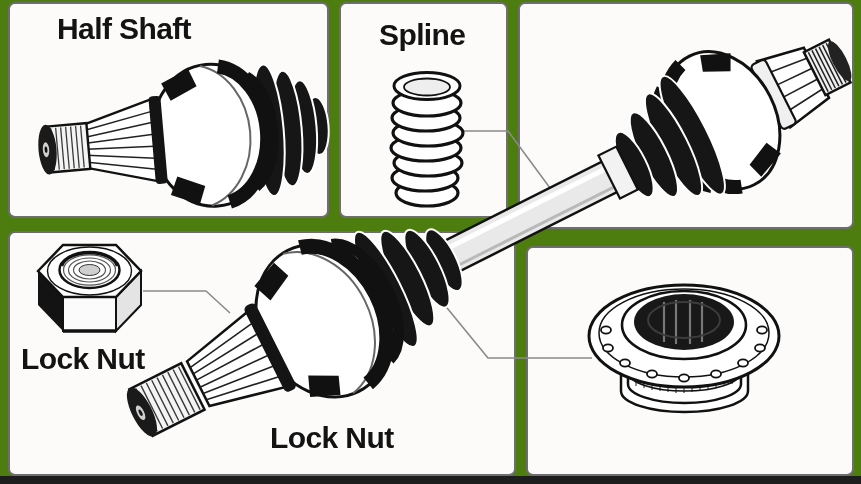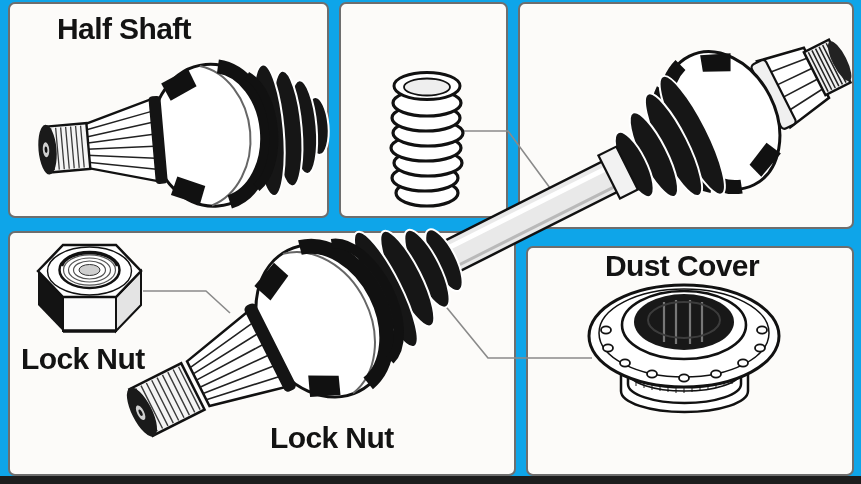--- a/index.html
+++ b/index.html
@@ -1,19 +1,19 @@
 <!DOCTYPE html>
 <html><head>
 <meta charset="utf-8">
 <style>
   html,body{margin:0;padding:0;}
   body{font-family:"Liberation Sans", sans-serif;}
   .stage{
     position:relative;width:861px;height:484px;overflow:hidden;
-    background:#0ea5e9;
+    background:#4d7c0f;
   }
   .panel{
     position:absolute;box-sizing:border-box;
     background:#fcfbf9;border:2px solid #6e6e6e;border-radius:7px;
     z-index:1;
   }
   #p-halfshaft{left:8px;top:2px;width:321px;height:216px;}
   #p-spline{left:339px;top:2px;width:169px;height:216px;}
   #p-wheelhub{left:518px;top:2px;width:336px;height:227px;}
   #p-locknut{left:8px;top:231px;width:508px;height:245px;}
@@ -37,23 +37,23 @@
 
 <div class="stage">
 
   <div class="panel" id="p-halfshaft"></div>
   <div class="panel" id="p-spline"></div>
   <div class="panel" id="p-wheelhub"></div>
   <div class="panel" id="p-locknut"></div>
   <div class="panel" id="p-dustcover"></div>
 
   <div class="callout" id="l-halfshaft">Half Shaft</div>
+  <div class="callout" id="l-spline">Spline</div>
   <div class="callout" id="l-locknut-upper">Lock Nut</div>
   <div class="callout" id="l-locknut-lower">Lock Nut</div>
-  <div class="callout" id="l-dustcover">Dust Cover</div>
 
   <svg id="artwork" width="861" height="484" viewBox="0 0 861 484">
 
     <g stroke="#8a8a8a" stroke-width="1.6" fill="none" stroke-linejoin="round">
       <path d="M 459,131 L 508,131 L 550,188"></path>
       <path d="M 143,291 L 206,291 L 230,313"></path>
       <path d="M 434,292 L 488,358 L 592,358"></path>
     </g>
 
     <g transform="rotate(-26.7 150 408)">

